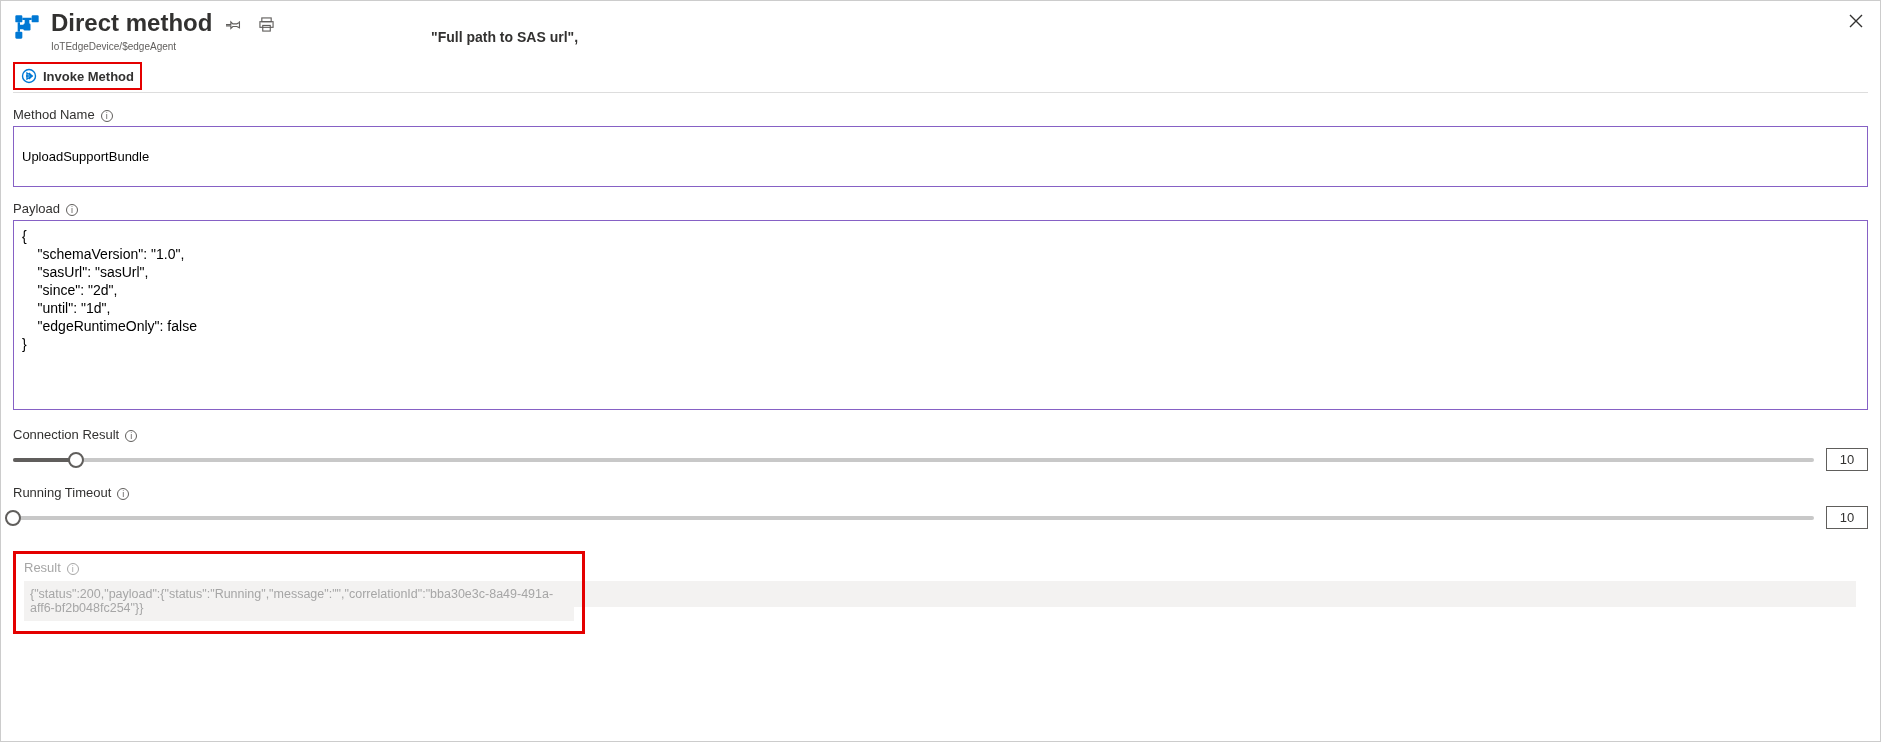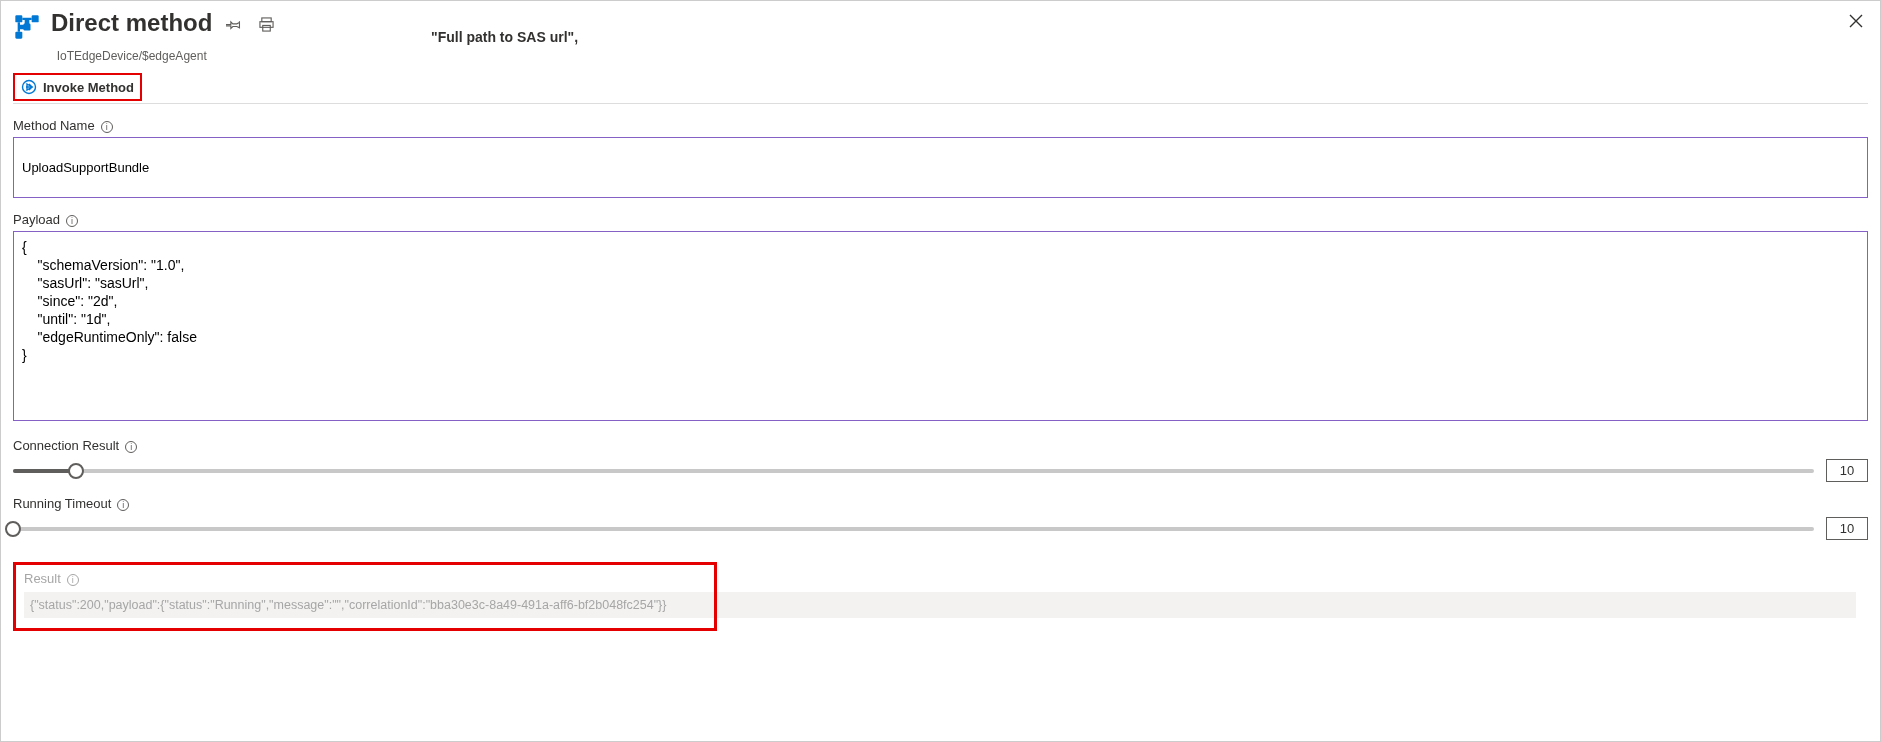--- a/index.html
+++ b/index.html
@@ -19,30 +19,30 @@
     display: flex;
     align-items: flex-start;
     position: relative;
   }
   .app-icon {
     width: 28px; height: 28px;
     margin-top: 4px;
     margin-right: 10px;
     flex-shrink: 0;
   }
-  .title-block { flex: 0 0 auto; text-align: center; }
+  .title-block { flex: 0 0 auto; }
   .page-title {
     font-size: 24px;
     font-weight: 600;
     line-height: 28px;
   }
   .breadcrumb {
-    font-size: 12px;
+    font-size: 10px;
     color: #605e5c;
-    margin-top: 12px;
+    margin-top: 4px;
   }
   .title-icons {
     display: flex;
     align-items: center;
     margin-left: 14px;
     margin-top: 8px;
     gap: 18px;
     color: #605e5c;
   }
   .title-icons svg { display:block; }
@@ -148,21 +148,21 @@
     width: 42px;
     text-align: center;
     font-size: 13px;
     border: 1px solid #605e5c;
     padding: 3px 0;
   }
   .result-box {
     margin-top: 20px;
     border: 3px solid #e40000;
     padding: 6px 8px 10px 8px;
-    width: 704px;
+    width: 572px;
   }
   .result-text {
     font-size: 12.5px;
     color: #a6a6a6;
     background: #f3f2f1;
     padding: 6px 6px;
     margin-top: 6px;
     font-family: inherit;
   }
   .result-bg-strip {

